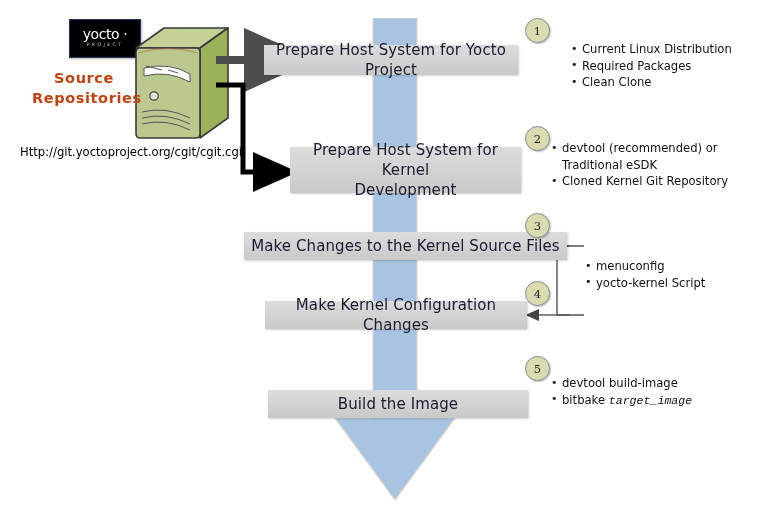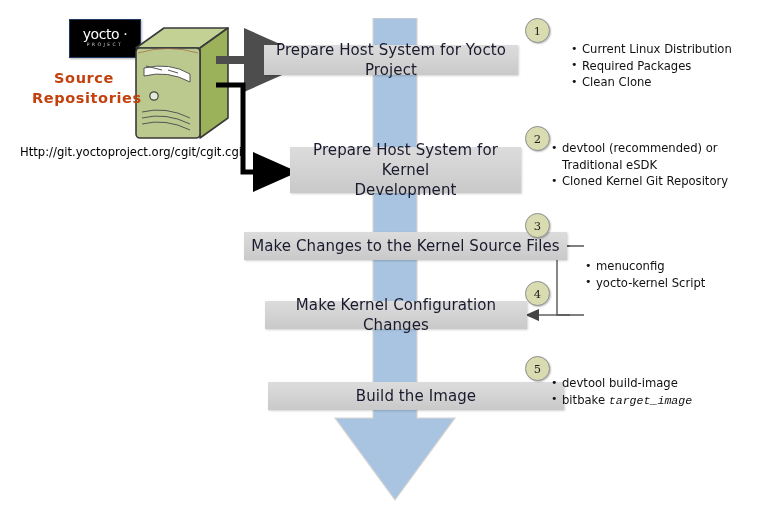--- a/index.html
+++ b/index.html
@@ -156,21 +156,21 @@
   </div>
 
   <div class="pbox" style="left:234px;top:232px;width:323px;height:28px;margin-left:10px;">
     <span>Make Changes to the Kernel Source Files</span>
   </div>
 
   <div class="pbox" style="left:265px;top:301px;width:262px;height:28px;">
     <span>Make Kernel Configuration Changes</span>
   </div>
 
-  <div class="pbox" style="left:268px;top:382px;width:296px;height:28px;">
+  <div class="pbox" style="left:268px;top:390px;width:260px;height:28px;">
     <span>Build the Image</span>
   </div>
 
   <div class="numcircle" style="left:525px;top:18px;">
     <span>1</span>
   </div>
   <div class="numcircle" style="left:525px;top:126px;">
     <span>2</span>
   </div>
   <div class="numcircle" style="left:525px;top:213px;">

